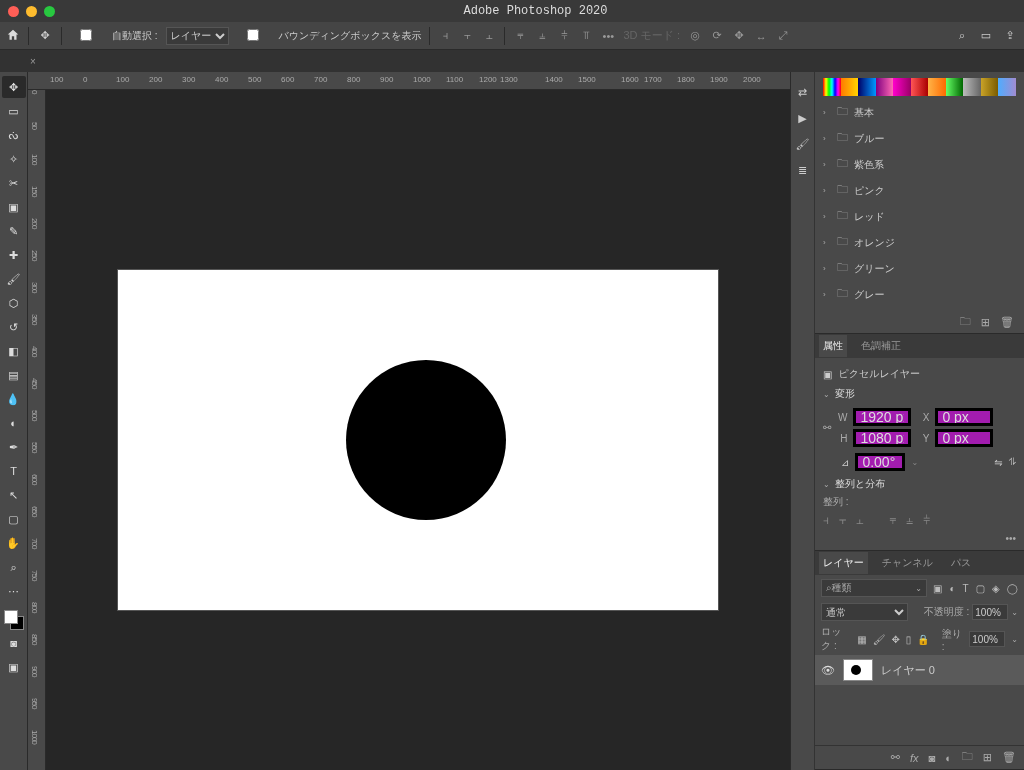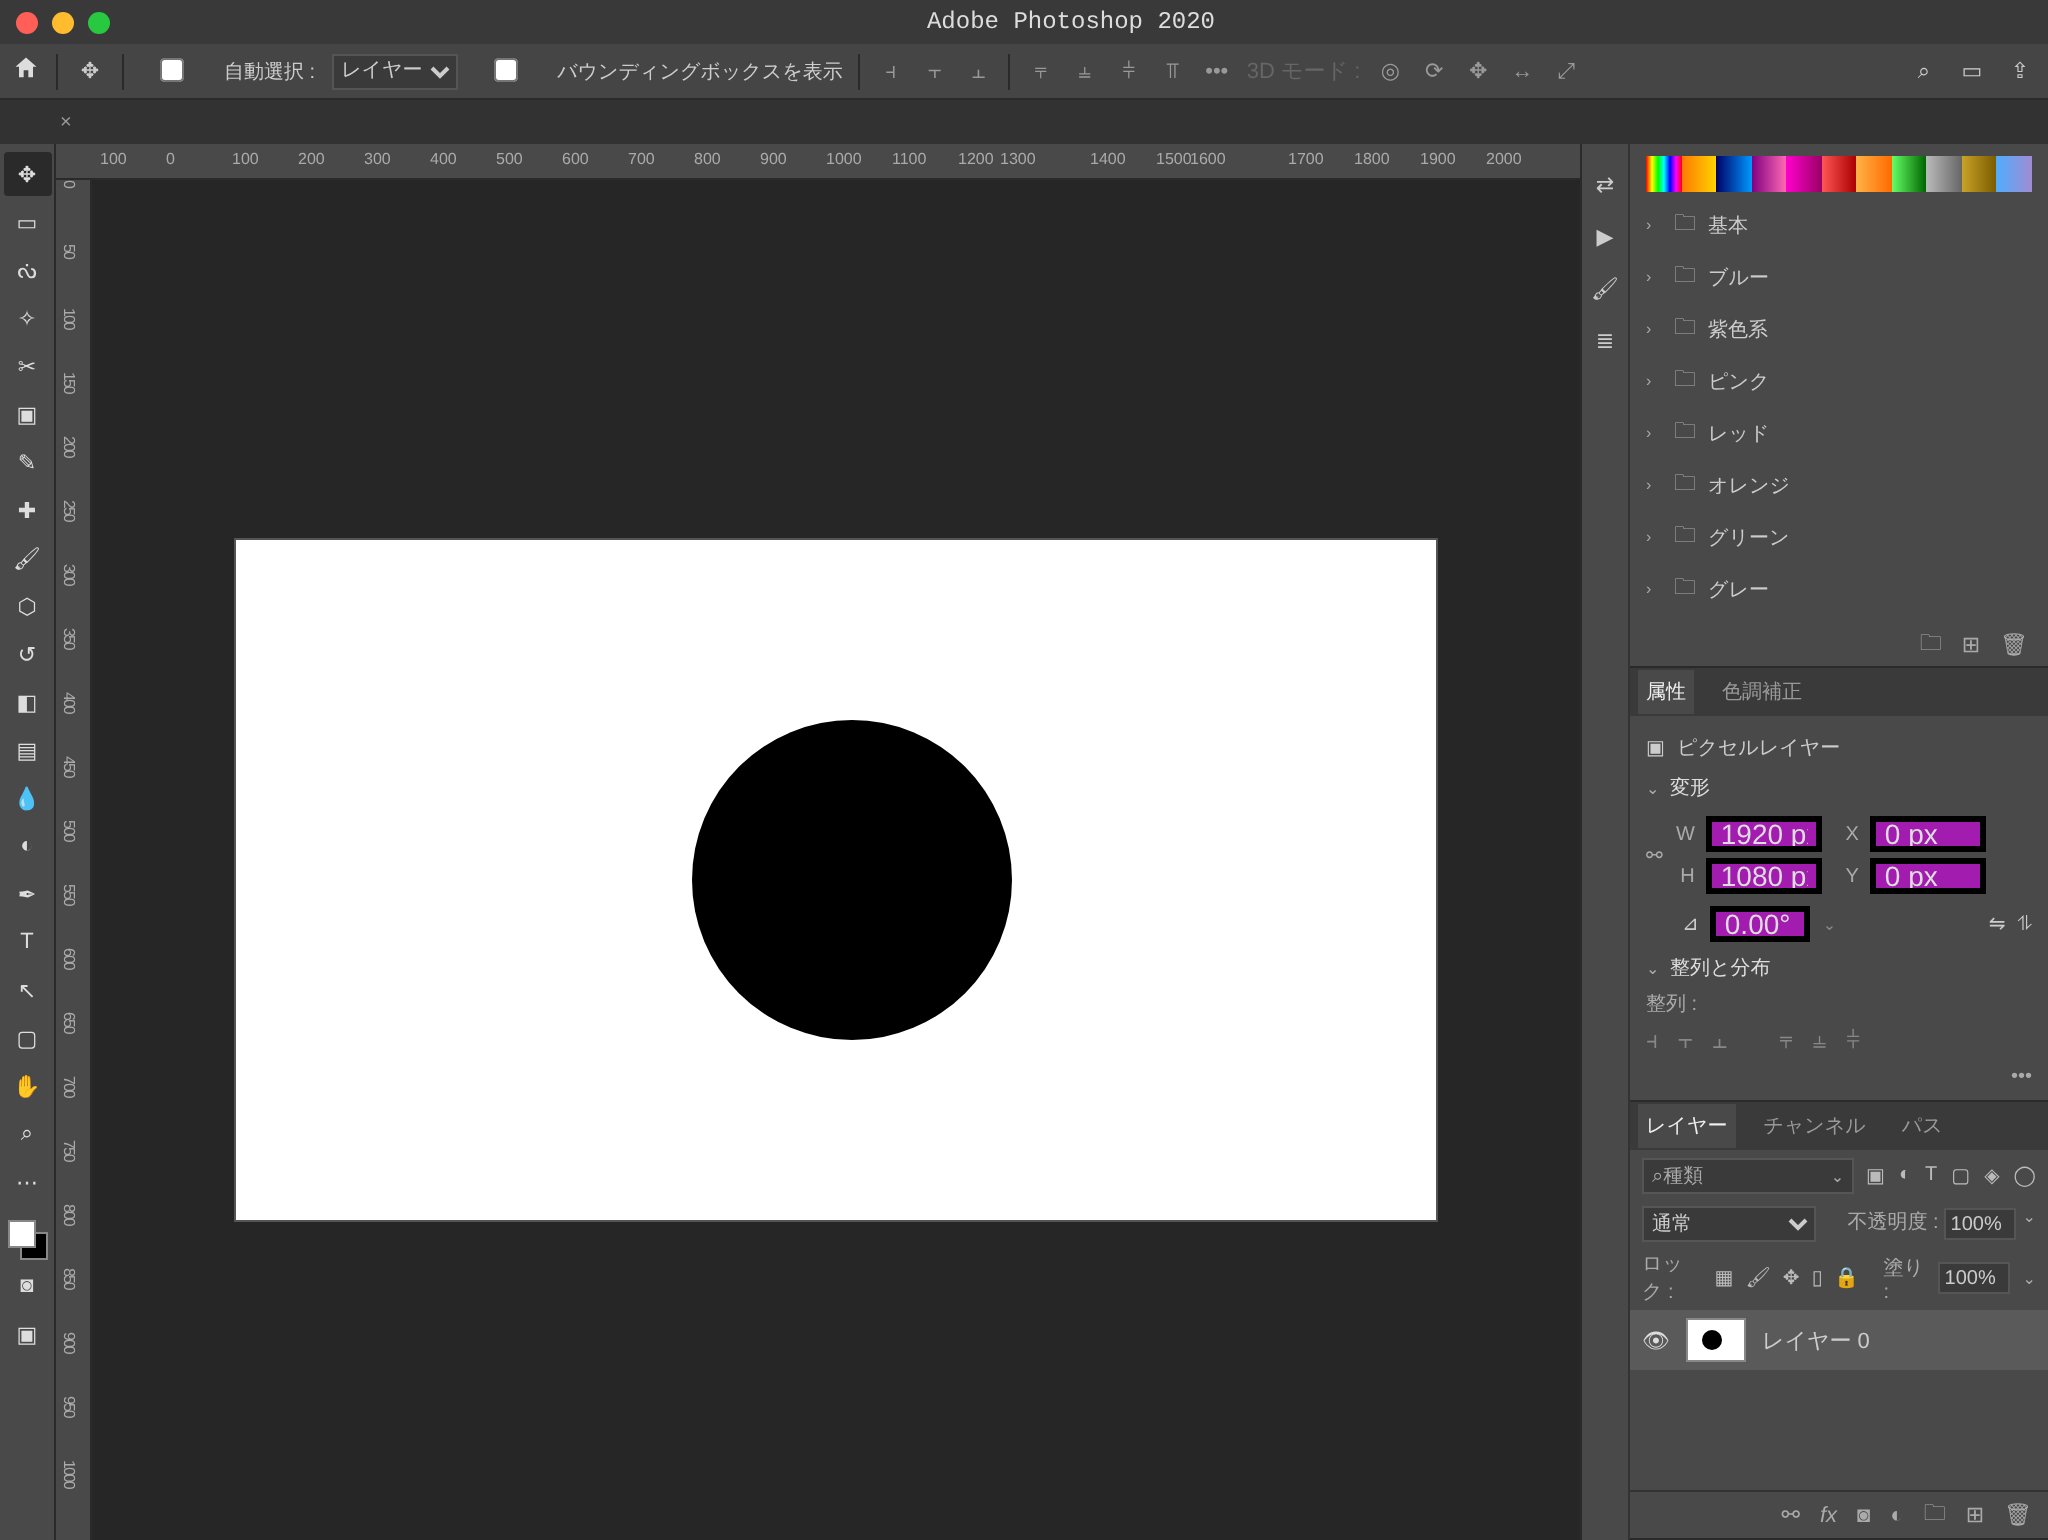--- a/index.html
+++ b/index.html
@@ -57,21 +57,21 @@
 .prop-row{display:flex;align-items:center;gap:6px;margin:3px 0}
 .prop-row .lbl{color:#aaa;width:12px;text-align:right}
 .prop-row input{background:#a21caf;border:3px solid #000000;color:#ddd;font-size:14px;width:58px;height:18px;padding:0 4px}
 .section-hdr{display:flex;align-items:center;gap:4px;margin:6px 0 4px 0;font-size:10px;color:#ddd}
 .align-row{display:flex;gap:10px;color:#888;font-size:12px;margin-top:4px}
 .layers-top{display:flex;align-items:center;gap:6px;padding:4px 6px}
 .layers-top .search{flex:1;background:#3a3a3a;border:1px solid #555;height:18px;color:#aaa;font-size:10px;padding:0 4px;display:flex;align-items:center}
 .lyr-icons{display:flex;gap:7px;color:#bbb;font-size:10px}
 .blend-row{display:flex;align-items:center;gap:16px;padding:2px 6px}
 .blend-row select{flex:1;background:#3a3a3a;border:1px solid #555;color:#ccc;font-size:10px;height:18px}
-.blend-row .opac{display:flex;align-items:flex-start;gap:3px;font-size:10px;color:#aaa}
+.blend-row .opac{display:flex;align-items:center;gap:3px;font-size:10px;color:#aaa}
 .blend-row .opac input{width:36px;background:#3a3a3a;border:1px solid #555;color:#ccc;font-size:10px;height:16px;padding:0 2px}
 .lock-row{display:flex;align-items:center;gap:6px;padding:2px 6px;font-size:10px;color:#aaa}
 .lock-row .licons{display:flex;gap:6px;font-size:10px;color:#bbb}
 .layer-item{display:flex;align-items:center;gap:8px;padding:4px 6px;background:#5a5a5a}
 .layer-item .vis{font-size:11px;color:#ddd}
 .layer-item .thumb{width:30px;height:22px;background:#fff;border:1px solid #888;position:relative}
 .layer-item .thumb::after{content:"";position:absolute;width:10px;height:10px;background:#000;border-radius:50%;left:7px;top:5px}
 .layers-foot{height:24px;display:flex;justify-content:flex-end;align-items:center;gap:10px;padding-right:8px;color:#aaa;font-size:11px;border-top:1px solid #333;margin-top:auto}
 .panel.layers{flex:1;display:flex;flex-direction:column}
 .dim{color:#666}
@@ -175,21 +175,21 @@
         <span class="tick" style="left: 253px;">600</span>
         <span class="tick" style="left: 286px;">700</span>
         <span class="tick" style="left: 319px;">800</span>
         <span class="tick" style="left: 352px;">900</span>
         <span class="tick" style="left: 385px;">1000</span>
         <span class="tick" style="left: 418px;">1100</span>
         <span class="tick" style="left: 451px;">1200</span>
         <span class="tick" style="left: 472px;">1300</span>
         <span class="tick" style="left: 517px;">1400</span>
         <span class="tick" style="left: 550px;">1500</span>
-        <span class="tick" style="left: 567px;">1600</span>
+        <span class="tick" style="left: 593px;">1600</span>
         <span class="tick" style="left: 616px;">1700</span>
         <span class="tick" style="left: 649px;">1800</span>
         <span class="tick" style="left: 682px;">1900</span>
         <span class="tick" style="left: 715px;">2000</span>
       </div>
     <div class="body-row">
       <div class="ruler-v">
           <span class="tick" style="top: 0px;">0</span>
           <span class="tick" style="top: 32px;">50</span>
           <span class="tick" style="top: 64px;">100</span>

